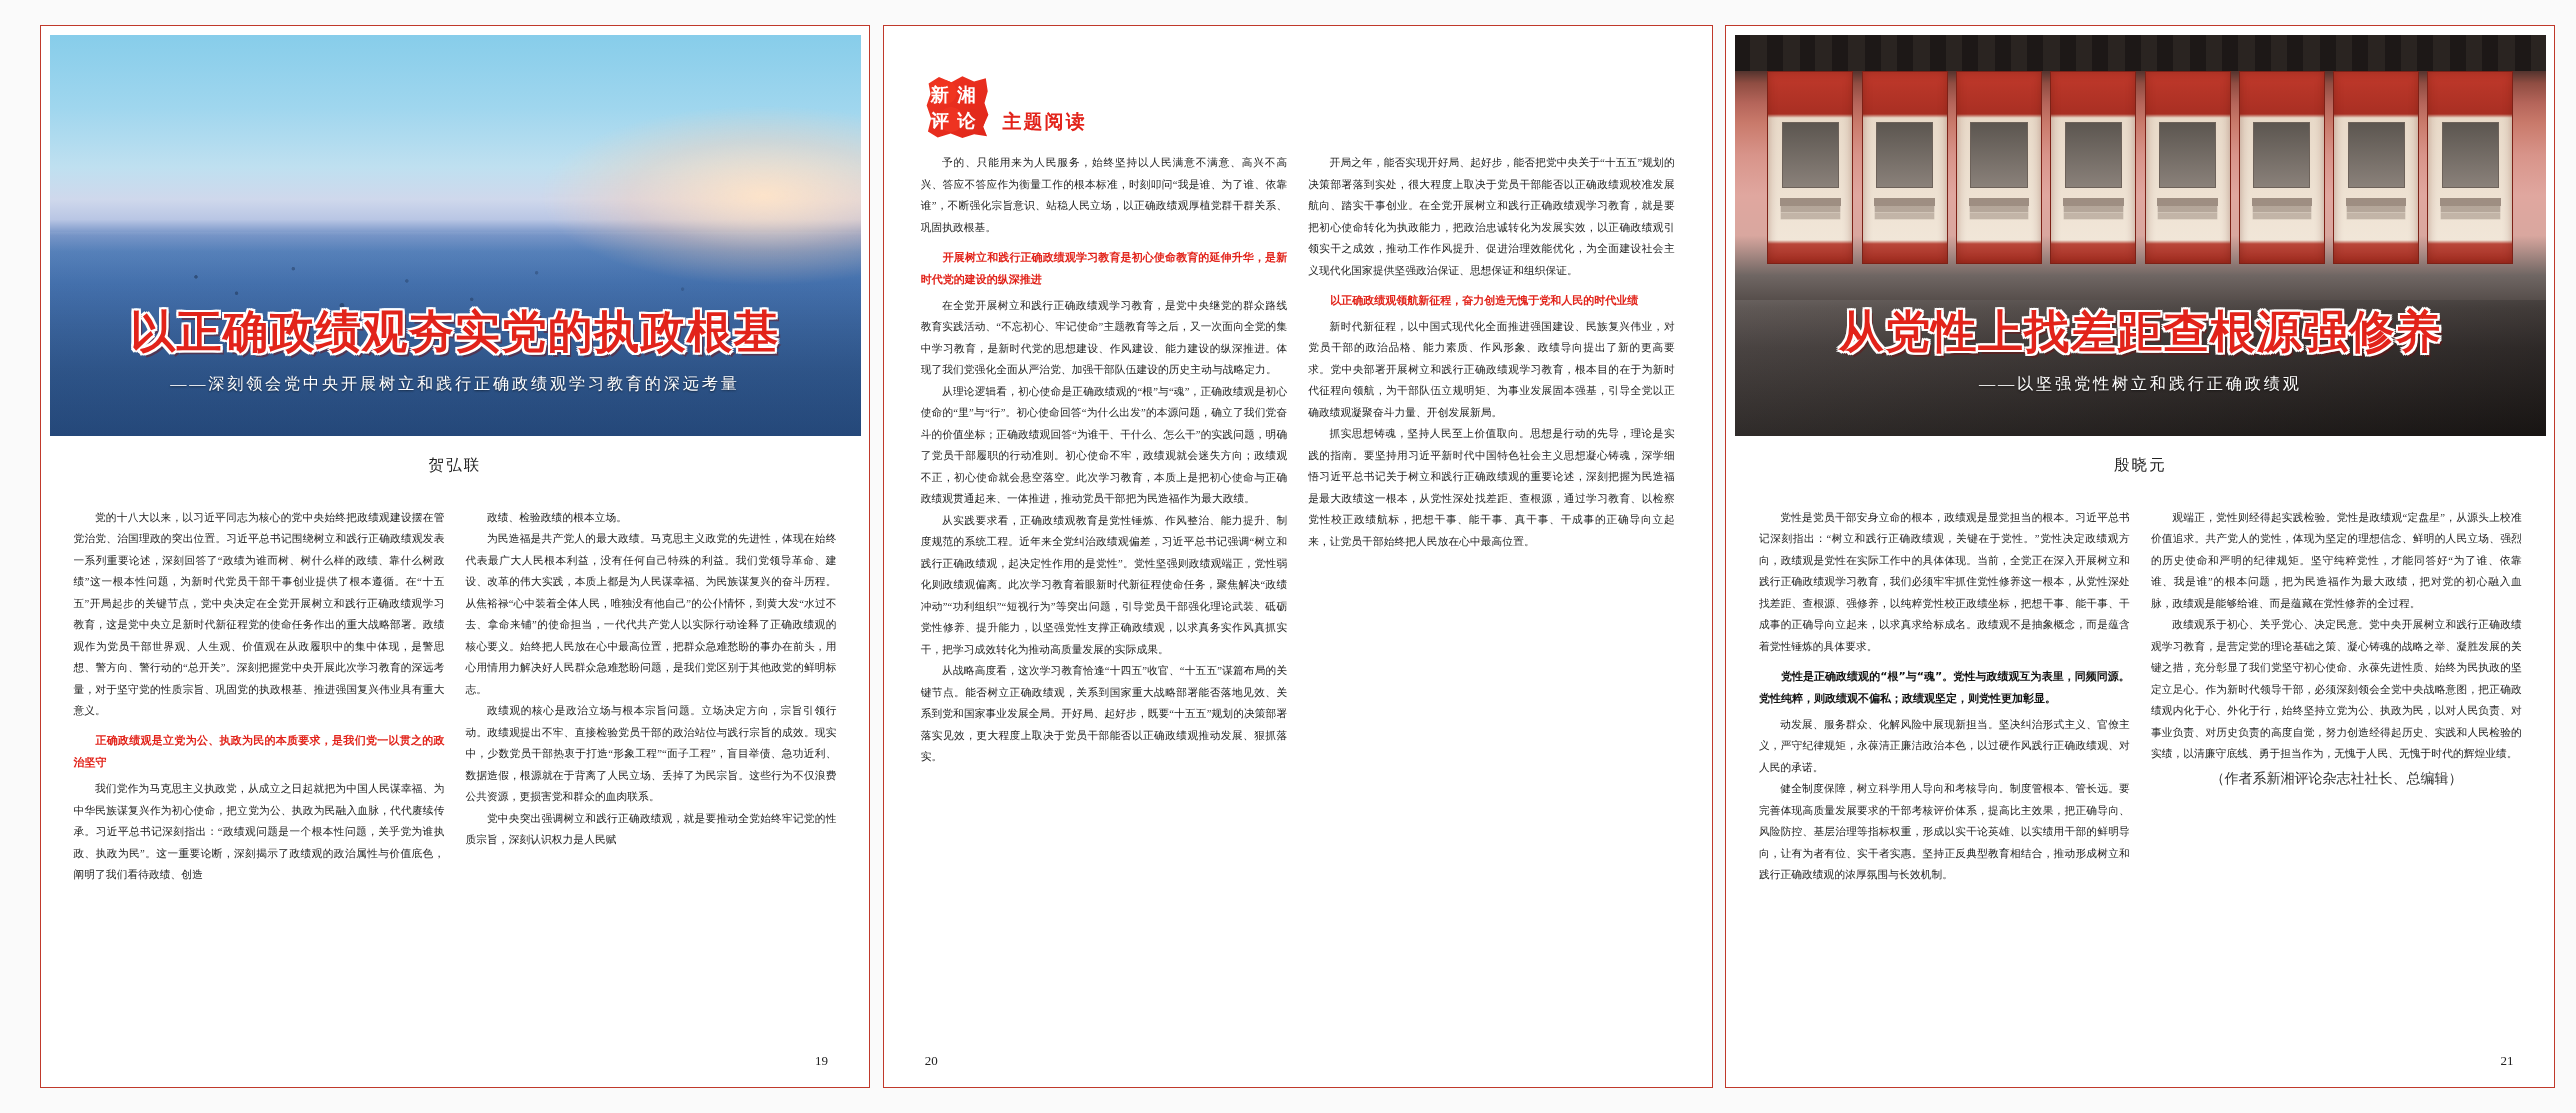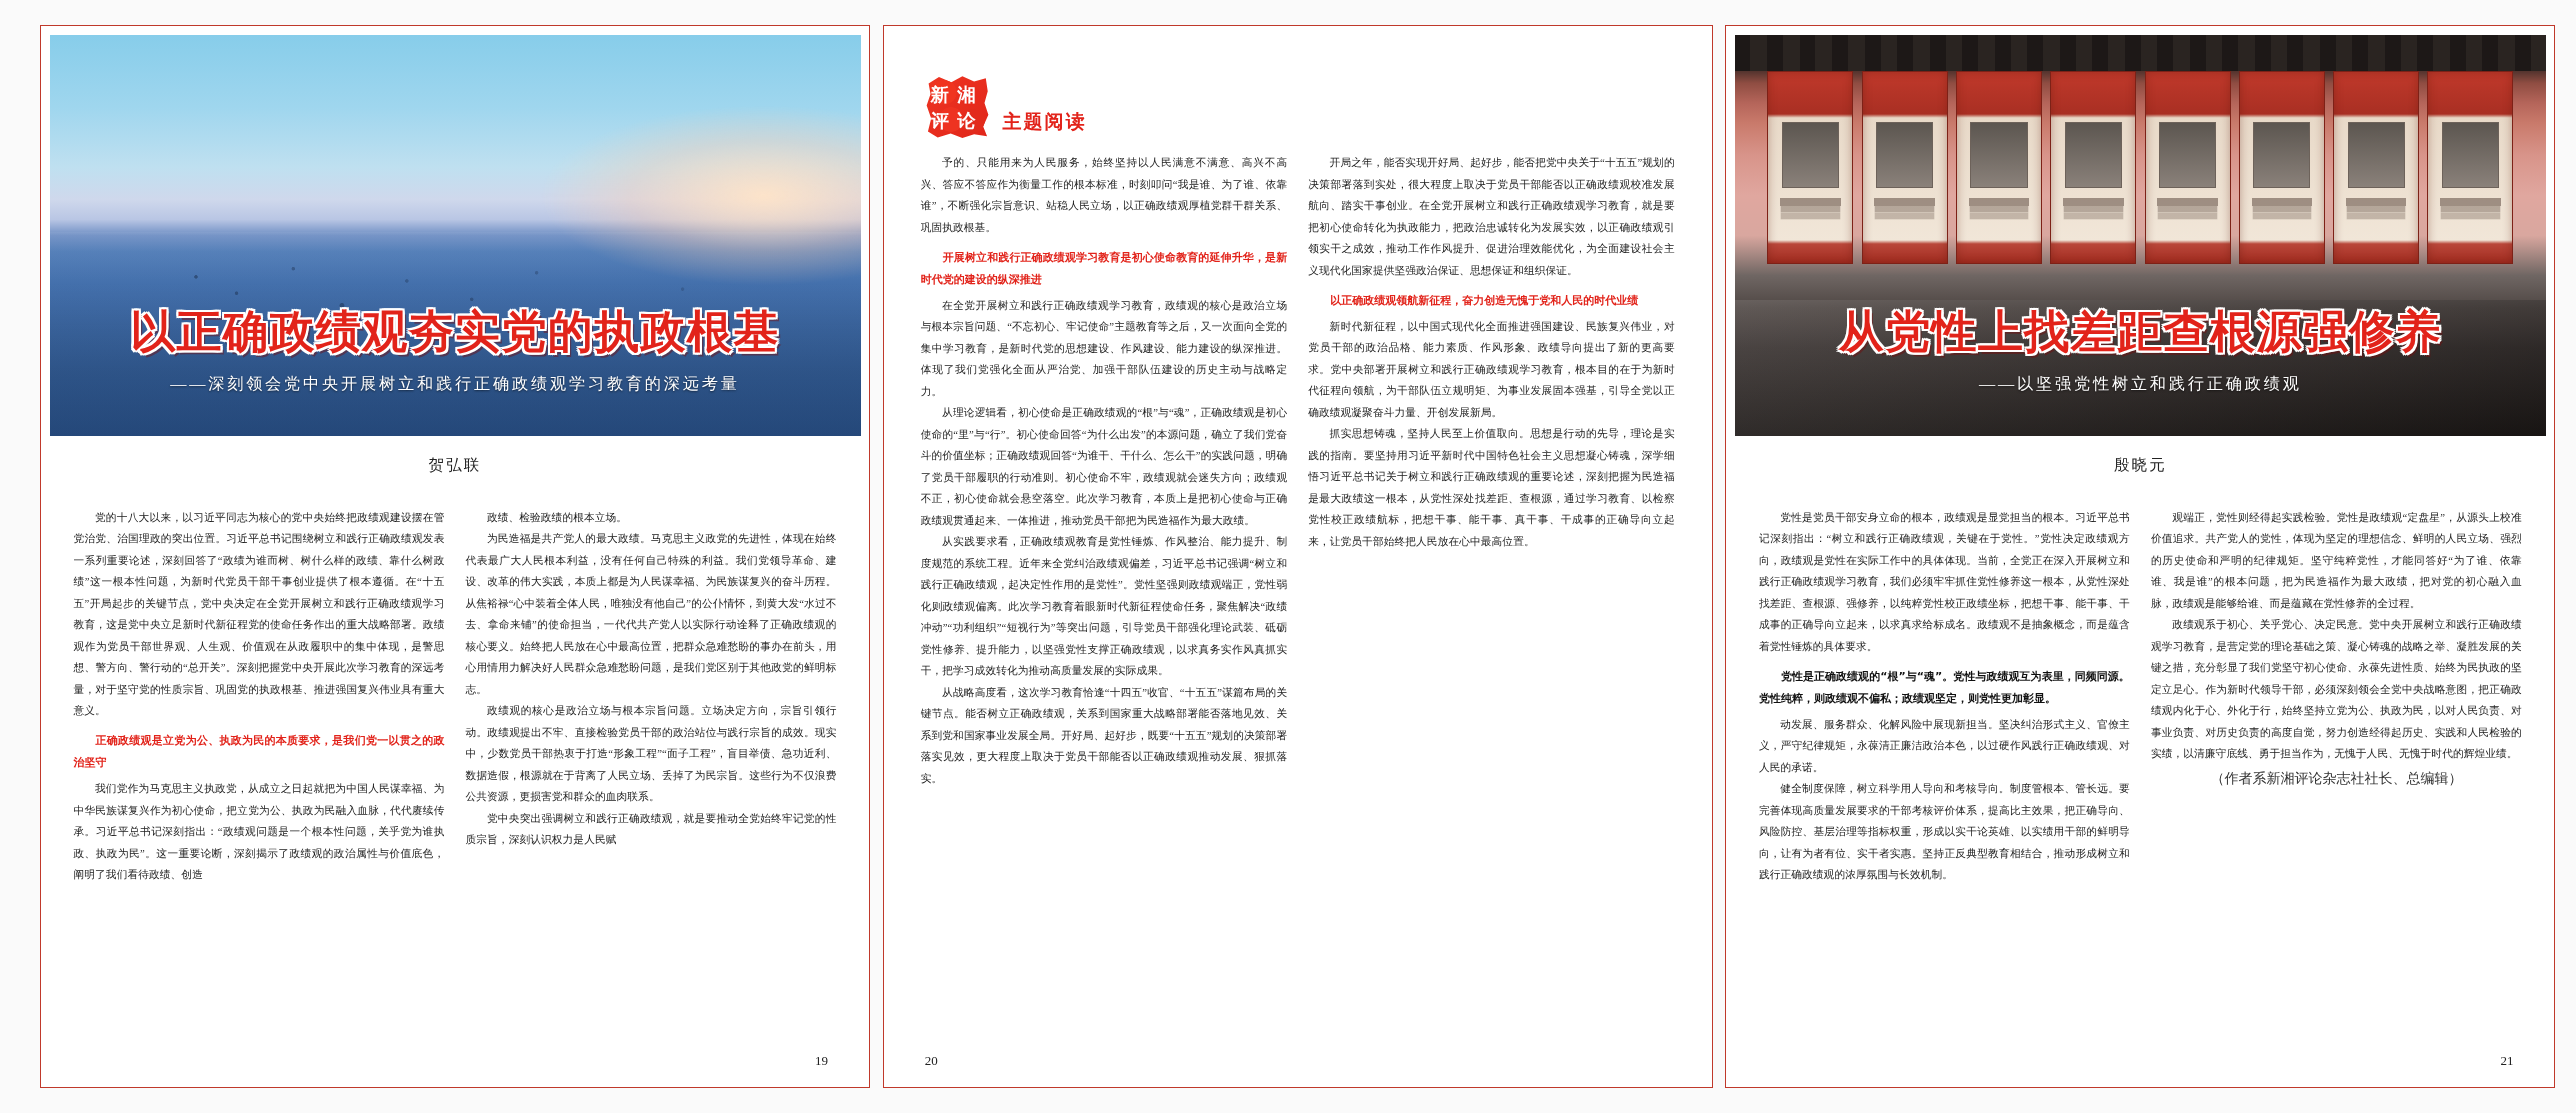--- a/index.html
+++ b/index.html
@@ -300,21 +300,21 @@
         <span class="s3">评</span>
         <span class="s4">论</span>
       </div>
       <div class="mid-label">主题阅读</div>
     </div>
 
     <div class="mid-cols">
       <div class="col">
         <p class="body">予的、只能用来为人民服务，始终坚持以人民满意不满意、高兴不高兴、答应不答应作为衡量工作的根本标准，时刻叩问“我是谁、为了谁、依靠谁”，不断强化宗旨意识、站稳人民立场，以正确政绩观厚植党群干群关系、巩固执政根基。</p>
         <p class="sub-red">开展树立和践行正确政绩观学习教育是初心使命教育的延伸升华，是新时代党的建设的纵深推进</p>
-        <p class="body">在全党开展树立和践行正确政绩观学习教育，政绩观的核心是政治立场与根本宗旨问题、“不忘初心、牢记使命”主题教育等之后，又一次面向全党的集中学习教育，是新时代党的思想建设、作风建设、能力建设的纵深推进。体现了我们党强化全面从严治党、加强干部队伍建设的历史主动与战略定力。</p>
+        <p class="body">在全党开展树立和践行正确政绩观学习教育，是党中央继党的群众路线教育实践活动、“不忘初心、牢记使命”主题教育等之后，又一次面向全党的集中学习教育，是新时代党的思想建设、作风建设、能力建设的纵深推进。体现了我们党强化全面从严治党、加强干部队伍建设的历史主动与战略定力。</p>
         <p class="body">从理论逻辑看，初心使命是正确政绩观的“根”与“魂”，正确政绩观是初心使命的“里”与“行”。初心使命回答“为什么出发”的本源问题，确立了我们党奋斗的价值坐标；正确政绩观回答“为谁干、干什么、怎么干”的实践问题，明确了党员干部履职的行动准则。初心使命不牢，政绩观就会迷失方向；政绩观不正，初心使命就会悬空落空。此次学习教育，本质上是把初心使命与正确政绩观贯通起来、一体推进，推动党员干部把为民造福作为最大政绩。</p>
         <p class="body">从实践要求看，正确政绩观教育是党性锤炼、作风整治、能力提升、制度规范的系统工程。近年来全党纠治政绩观偏差，习近平总书记强调“树立和践行正确政绩观，起决定性作用的是党性”。党性坚强则政绩观端正，党性弱化则政绩观偏离。此次学习教育着眼新时代新征程使命任务，聚焦解决“政绩冲动”“功利组织”“短视行为”等突出问题，引导党员干部强化理论武装、砥砺党性修养、提升能力，以坚强党性支撑正确政绩观，以求真务实作风真抓实干，把学习成效转化为推动高质量发展的实际成果。</p>
         <p class="body">从战略高度看，这次学习教育恰逢“十四五”收官、“十五五”谋篇布局的关键节点。能否树立正确政绩观，关系到国家重大战略部署能否落地见效、关系到党和国家事业发展全局。开好局、起好步，既要“十五五”规划的决策部署落实见效，更大程度上取决于党员干部能否以正确政绩观推动发展、狠抓落实。</p>
       </div>
       <div class="col">
         <p class="body">开局之年，能否实现开好局、起好步，能否把党中央关于“十五五”规划的决策部署落到实处，很大程度上取决于党员干部能否以正确政绩观校准发展航向、踏实干事创业。在全党开展树立和践行正确政绩观学习教育，就是要把初心使命转化为执政能力，把政治忠诚转化为发展实效，以正确政绩观引领实干之成效，推动工作作风提升、促进治理效能优化，为全面建设社会主义现代化国家提供坚强政治保证、思想保证和组织保证。</p>
         <p class="sub-red">以正确政绩观领航新征程，奋力创造无愧于党和人民的时代业绩</p>
         <p class="body">新时代新征程，以中国式现代化全面推进强国建设、民族复兴伟业，对党员干部的政治品格、能力素质、作风形象、政绩导向提出了新的更高要求。党中央部署开展树立和践行正确政绩观学习教育，根本目的在于为新时代征程向领航，为干部队伍立规明矩、为事业发展固本强基，引导全党以正确政绩观凝聚奋斗力量、开创发展新局。</p>
         <p class="body">抓实思想铸魂，坚持人民至上价值取向。思想是行动的先导，理论是实践的指南。要坚持用习近平新时代中国特色社会主义思想凝心铸魂，深学细悟习近平总书记关于树立和践行正确政绩观的重要论述，深刻把握为民造福是最大政绩这一根本，从党性深处找差距、查根源，通过学习教育、以检察党性校正政绩航标，把想干事、能干事、真干事、干成事的正确导向立起来，让党员干部始终把人民放在心中最高位置。</p>
       </div>

